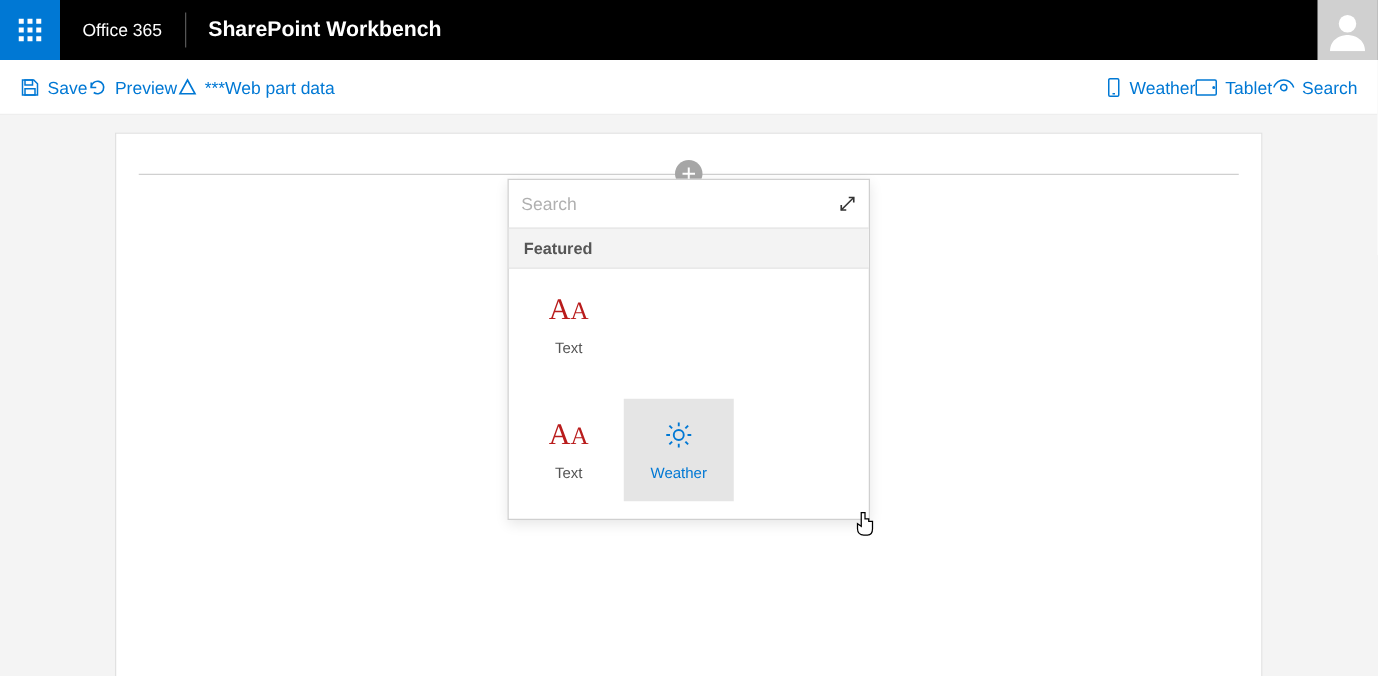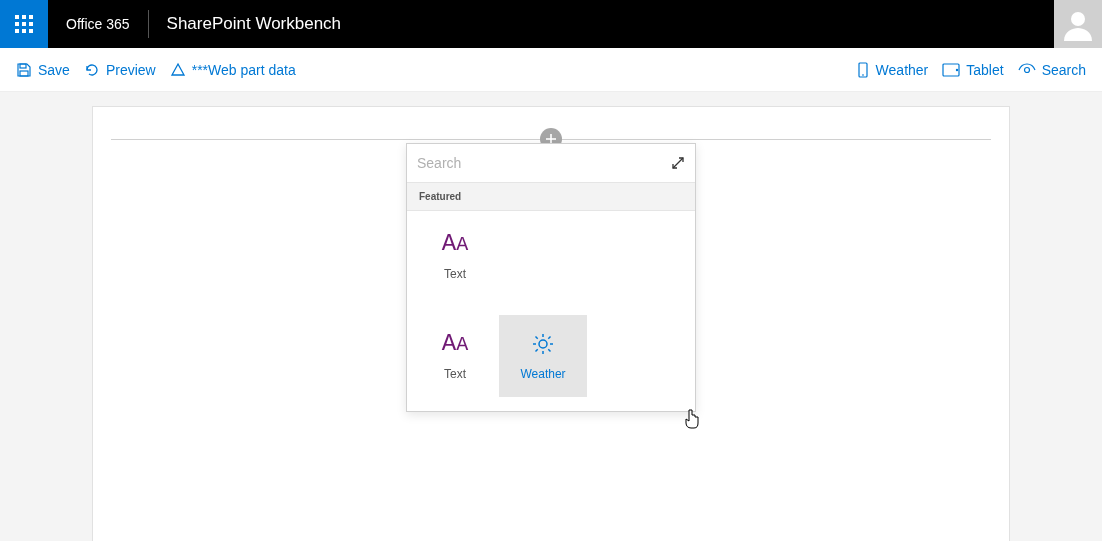--- a/index.html
+++ b/index.html
@@ -5,48 +5,48 @@
   * { margin: 0; padding: 0; box-sizing: border-box; }
   body { font-family: "Segoe UI", Arial, sans-serif; background: #f4f4f4; width: 1102px; height: 541px; overflow: hidden; }
 
   
   .o365-bar { display: flex; align-items: center; height: 48px; background: #000; color: #fff; }
   .waffle { width: 48px; height: 48px; background: #0078d4; display: flex; align-items: center; justify-content: center; cursor: pointer; }
   .waffle-grid { display: grid; grid-template-columns: repeat(3, 4px); grid-template-rows: repeat(3, 4px); gap: 3px; }
   .waffle-grid span { background: #fff; width: 4px; height: 4px; }
   .brand { padding: 0 18px; font-size: 14px; font-weight: 400; }
   .divider { width: 1px; height: 28px; background: #555; }
-  .app-title { padding: 0 18px; font-size: 17px; font-weight: 400; }
+  .app-title { padding: 0 18px; font-size: 17px; font-weight: 700; }
   .bar-spacer { flex: 1; }
   .avatar { width: 48px; height: 48px; background: #d0d0d0; display: flex; align-items: center; justify-content: center; }
 
   
-  .cmd-bar { height: 44px; background: #fff; display: flex; align-items: center; padding: 0 16px; gap: 14px; color: #0078d4; font-size: 14px; border-bottom: 1px solid #eee; }
+  .cmd-bar { height: 44px; background: #fff; display: flex; align-items: center; padding: 0 16px; color: #0078d4; font-size: 14px; border-bottom: 1px solid #eee; }
   .cmd-btn { display: flex; align-items: center; gap: 6px; cursor: pointer; color: #0078d4; }
   .cmd-spacer { flex: 1; }
 
   
   .canvas-wrap { padding: 14px 92px 0 92px; }
   .canvas { background: #fff; border: 1px solid #e1e1e1; min-height: 440px; padding: 22px 18px; position: relative; }
   .add-line { position: relative; height: 20px; display: flex; align-items: center; }
   .add-line hr { flex: 1; border: none; border-top: 1px solid #d0d0d0; }
   .add-btn { position: absolute; left: 50%; top: 50%; transform: translate(-50%, -50%); width: 22px; height: 22px; border-radius: 50%; background: #a6a6a6; display: flex; align-items: center; justify-content: center; color: #fff; font-size: 16px; cursor: pointer; }
 
   
   .toolbox { position: absolute; left: 50%; transform: translateX(-50%); top: 36px; width: 290px; background: #fff; border: 1px solid #d0d0d0; box-shadow: 0 3px 10px rgba(0,0,0,0.1); }
   .tb-search-row { display: flex; align-items: center; height: 38px; padding: 0 10px; }
   .tb-search { flex: 1; border: none; outline: none; font-size: 14px; color: #8b5cf6; }
   .tb-search::placeholder { color: #b0b0b0; }
   .tb-expand { cursor: pointer; color: #333; }
-  .tb-header { background: #f3f3f3; padding: 8px 12px; font-size: 10px; font-weight: 600; color: #555; border-top: 1px solid #e5e5e5; border-bottom: 1px solid #e5e5e5; }
+  .tb-header { background: #f3f3f3; padding: 8px 12px; font-size: 13px; font-weight: 600; color: #555; border-top: 1px solid #e5e5e5; border-bottom: 1px solid #e5e5e5; }
   .tb-grid { display: flex; flex-wrap: wrap; padding: 4px 4px 14px 4px; }
   .tb-item { width: 88px; height: 82px; display: flex; flex-direction: column; align-items: center; justify-content: center; gap: 10px; cursor: pointer; font-size: 12px; color: #555; }
   .tb-item.selected { background: #e5e5e5; color: #0078d4; }
   .tb-item .icon { height: 26px; display: flex; align-items: center; justify-content: center; }
-  .aa-icon { font-family: Liberation Mono, monospace; font-size: 20px; color: #701a75; line-height: 1; }
+  .aa-icon { font-family: Liberation Serif, serif; font-size: 20px; color: #b91c1c; line-height: 1; }
   .aa-icon .big { font-size: 24px; }
   .tb-item.selected .icon { color: #0078d4; }
 
   
   .cursor { position: absolute; left: 590px; top: 302px; pointer-events: none; }
 
   svg { display: block; }
 </style>
 </head>
 <body>

